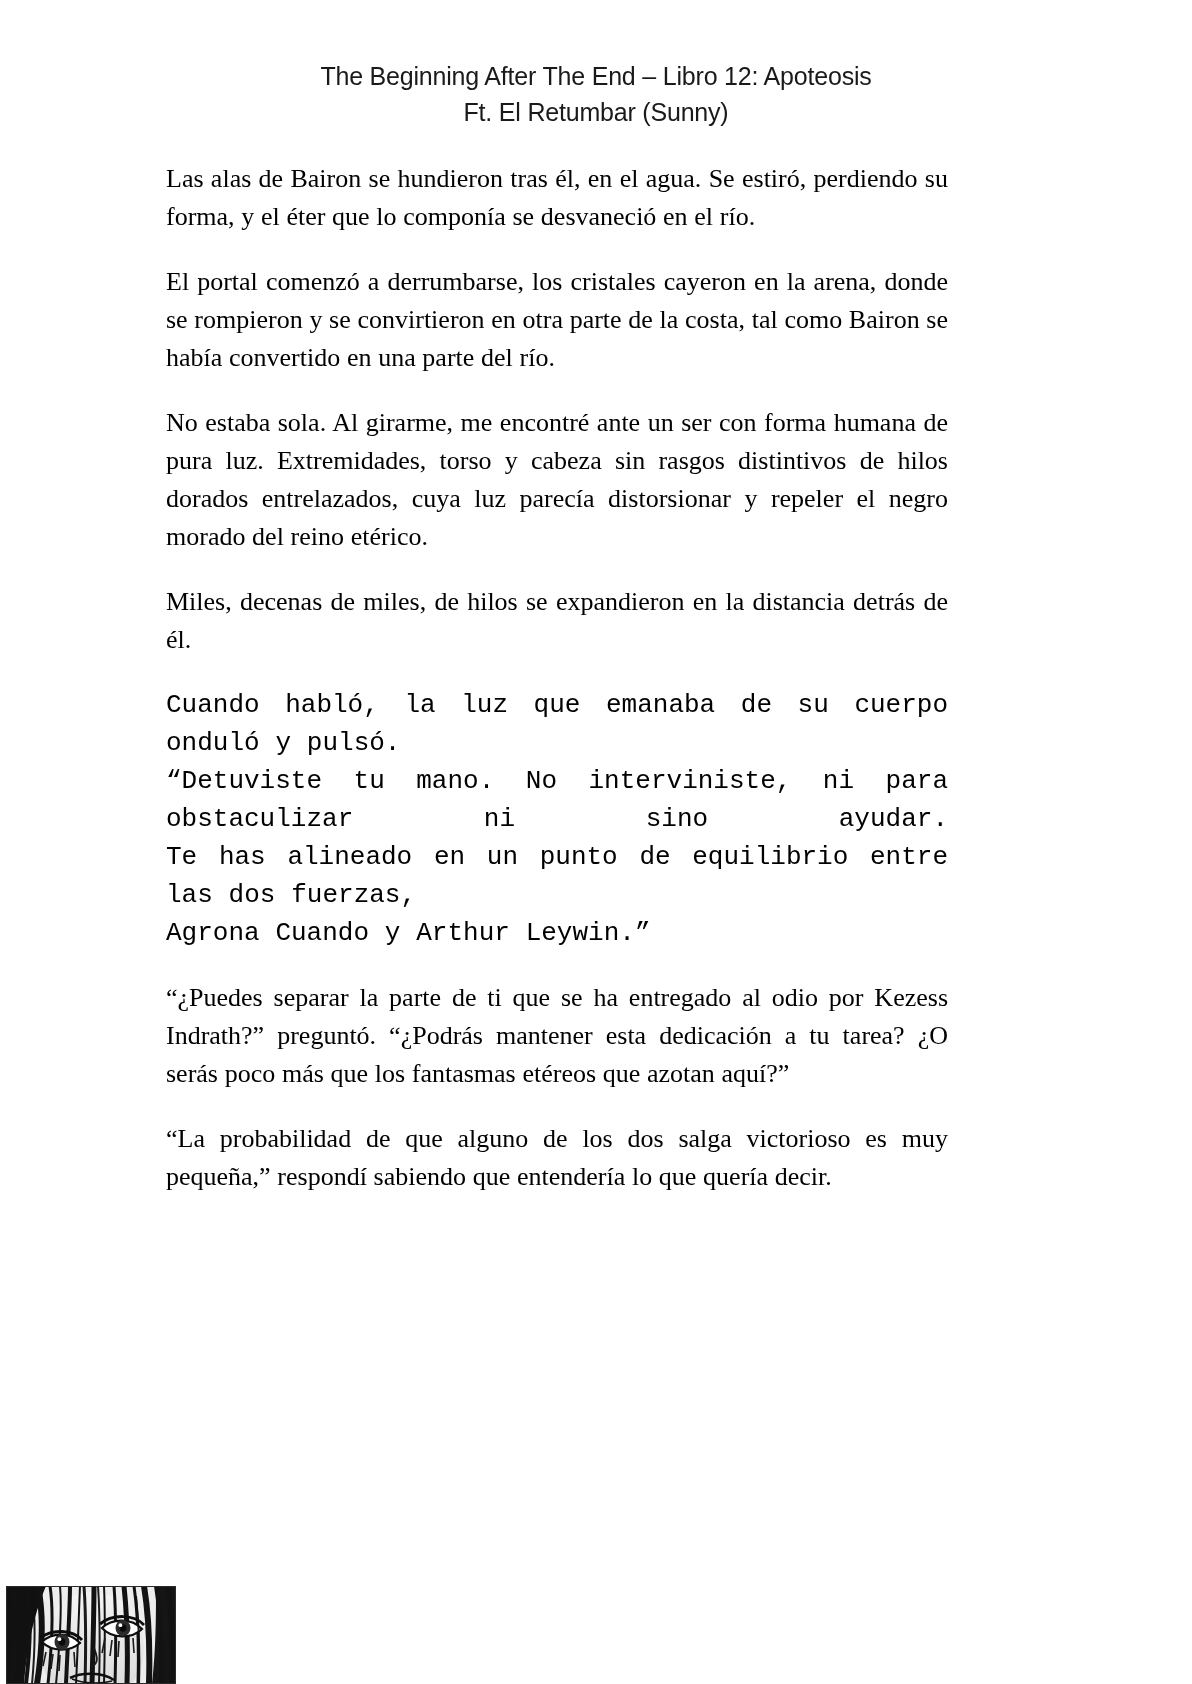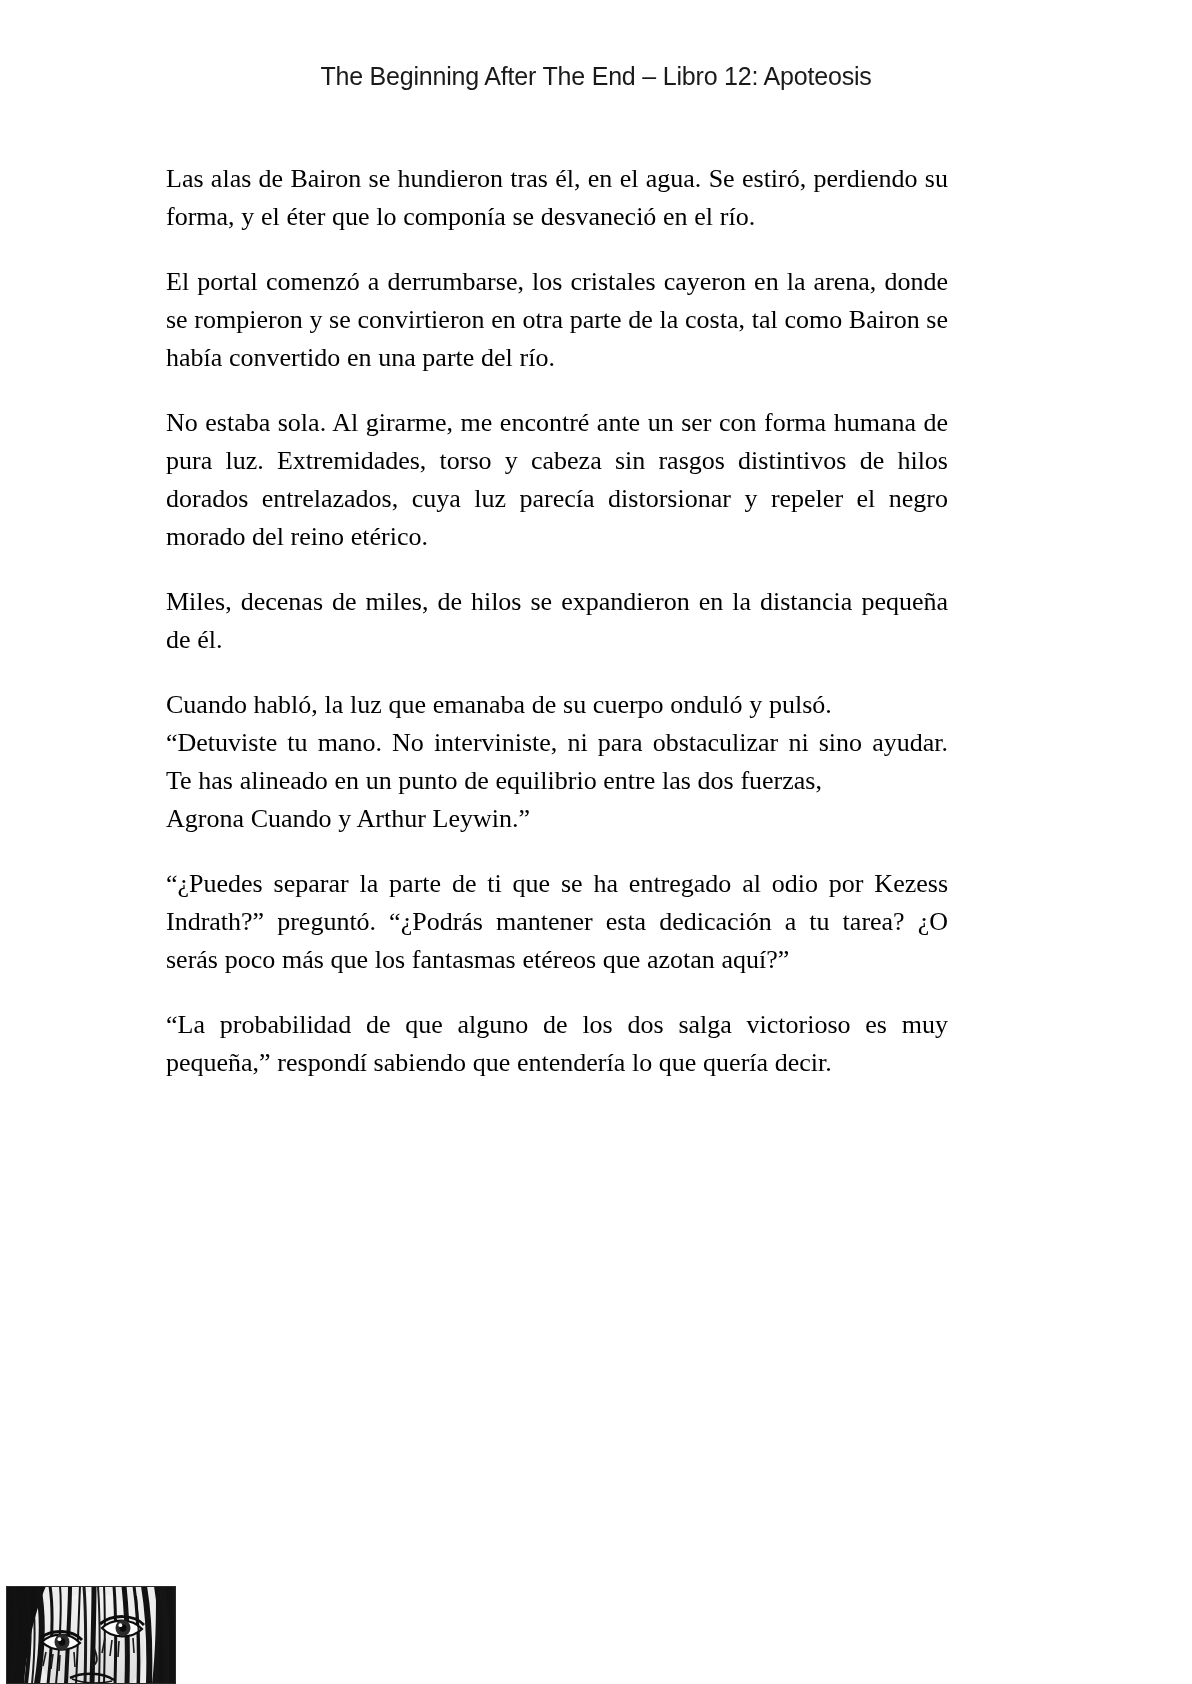--- a/index.html
+++ b/index.html
@@ -56,20 +56,21 @@
     line-height: 38px;
     text-align: justify;
     text-justify: inter-word;
     -webkit-hyphens: none;
     hyphens: none;
     word-spacing: 0.2px;
   }
   
   .para.manual {
     text-align: justify;
+    font-family: Liberation Mono, monospace;
   }
   .para.manual .mline {
     display: block;
     text-align: justify;
     text-align-last: left;
   }
   .para.manual .mline.just {
     text-align-last: justify;
   }
 
@@ -87,31 +88,32 @@
     display: block;
   }
 </style>
 </head>
 <body>
 
 <div class="page">
 
   <div class="doc-header">
     <span class="hline">The Beginning After The End – Libro 12: Apoteosis</span>
+    <span class="hline">Ft. El Retumbar (Sunny)</span>
   </div>
 
   <div class="body-col">
 
     <p class="para">Las alas de Bairon se hundieron tras él, en el agua. Se estiró, perdiendo su forma, y el éter que lo componía se desvaneció en el río.</p>
 
     <p class="para">El portal comenzó a derrumbarse, los cristales cayeron en la arena, donde se rompieron y se convirtieron en otra parte de la costa, tal como Bairon se había convertido en una parte del río.</p>
 
     <p class="para">No estaba sola. Al girarme, me encontré ante un ser con forma humana de pura luz. Extremidades, torso y cabeza sin rasgos distintivos de hilos dorados entrelazados, cuya luz parecía distorsionar y repeler el negro morado del reino etérico.</p>
 
-    <p class="para">Miles, decenas de miles, de hilos se expandieron en la distancia pequeña de él.</p>
+    <p class="para">Miles, decenas de miles, de hilos se expandieron en la distancia detrás de él.</p>
 
 
     <div class="para manual">
       <span class="mline">Cuando habló, la luz que emanaba de su cuerpo onduló y pulsó.</span>
       <span class="mline just">“Detuviste tu mano. No interviniste, ni para obstaculizar ni sino ayudar.</span>
       <span class="mline">Te has alineado en un punto de equilibrio entre las dos fuerzas,</span>
       <span class="mline">Agrona Cuando y Arthur Leywin.”</span>
     </div>
 
     <p class="para">“¿Puedes separar la parte de ti que se ha entregado al odio por Kezess Indrath?” preguntó. “¿Podrás mantener esta dedicación a tu tarea? ¿O serás poco más que los fantasmas etéreos que azotan aquí?”</p>

